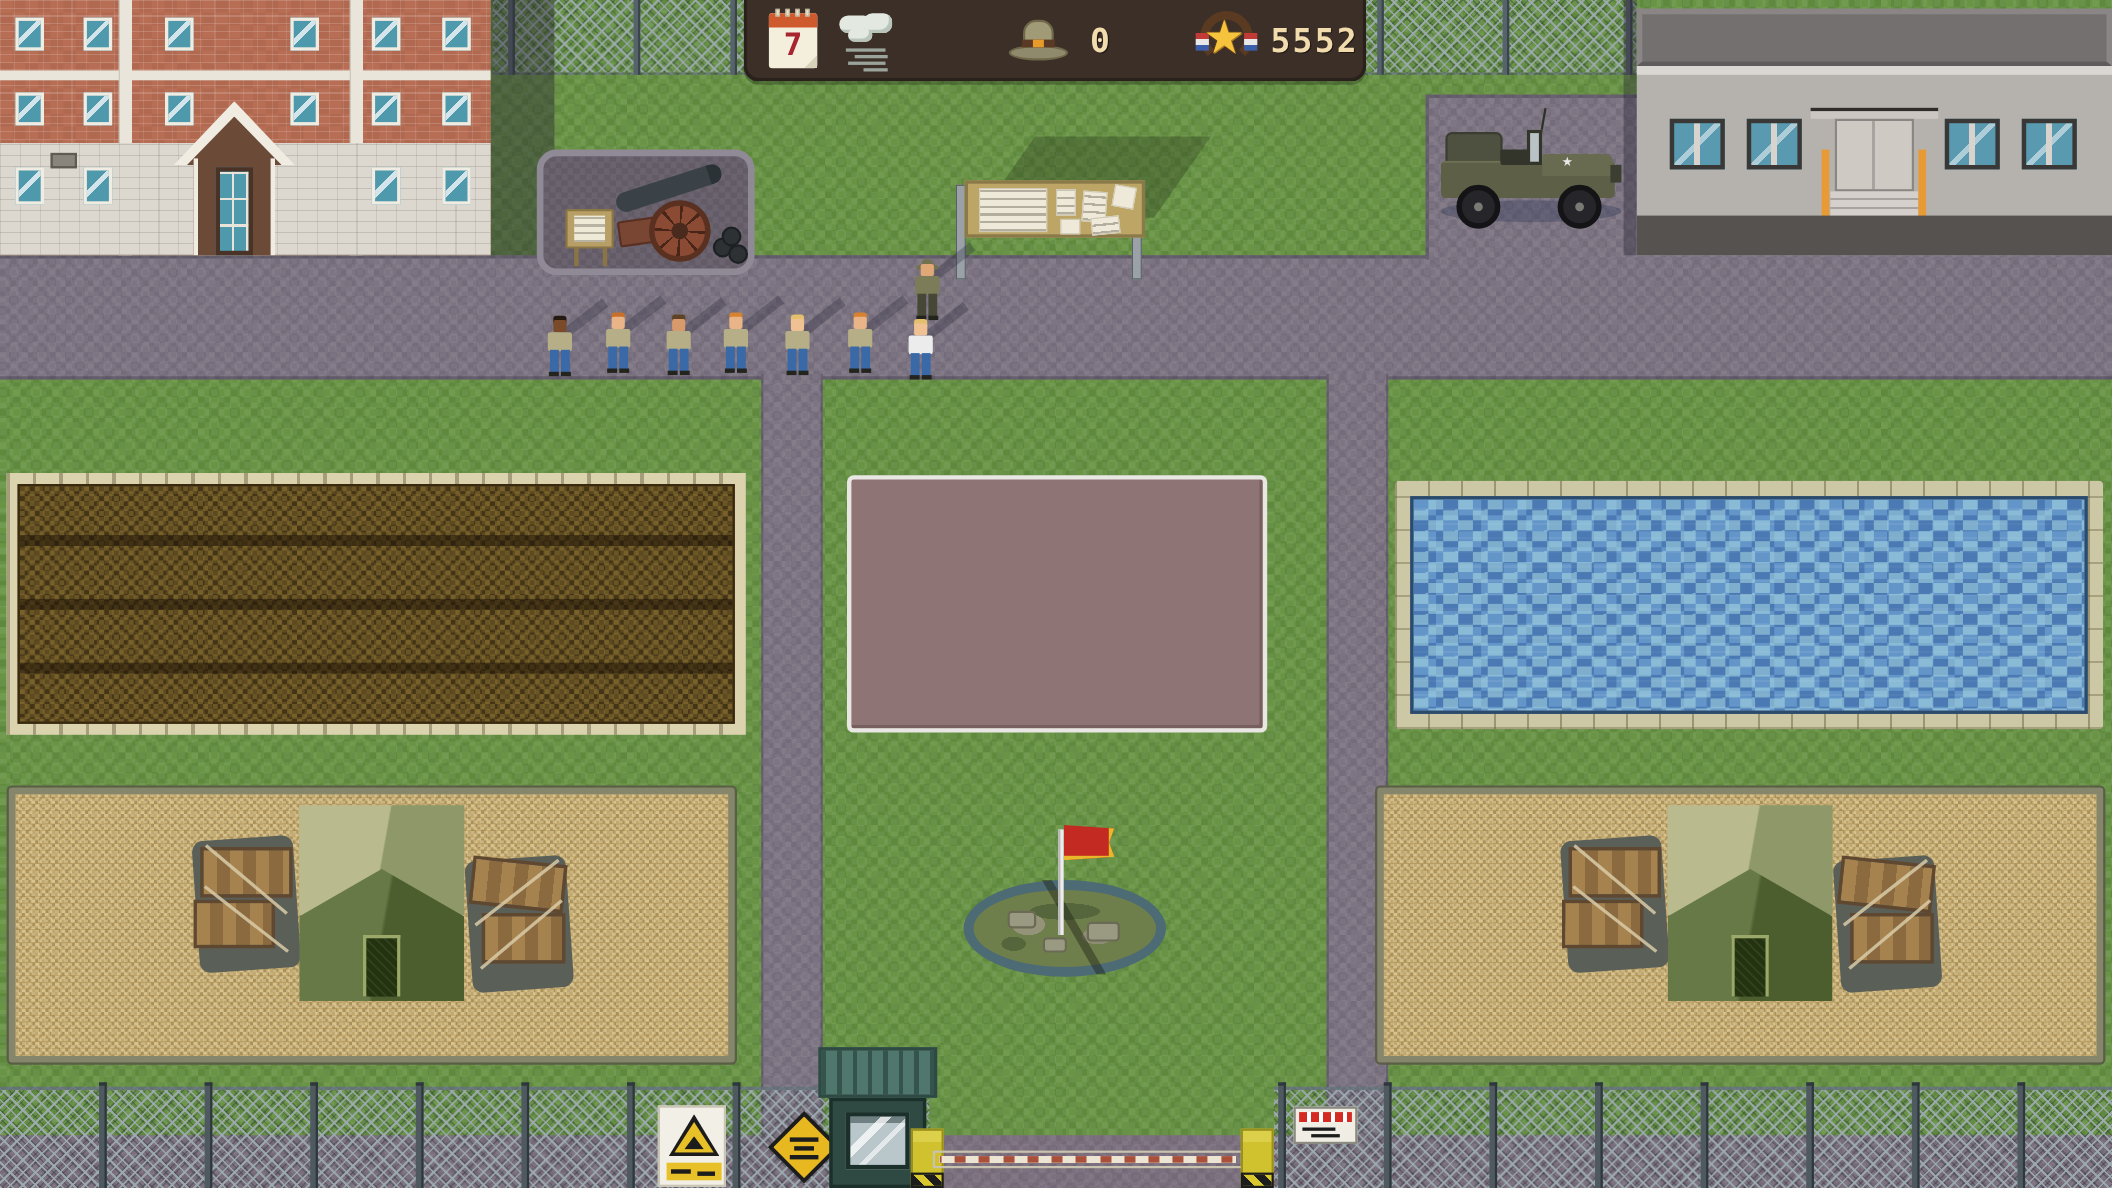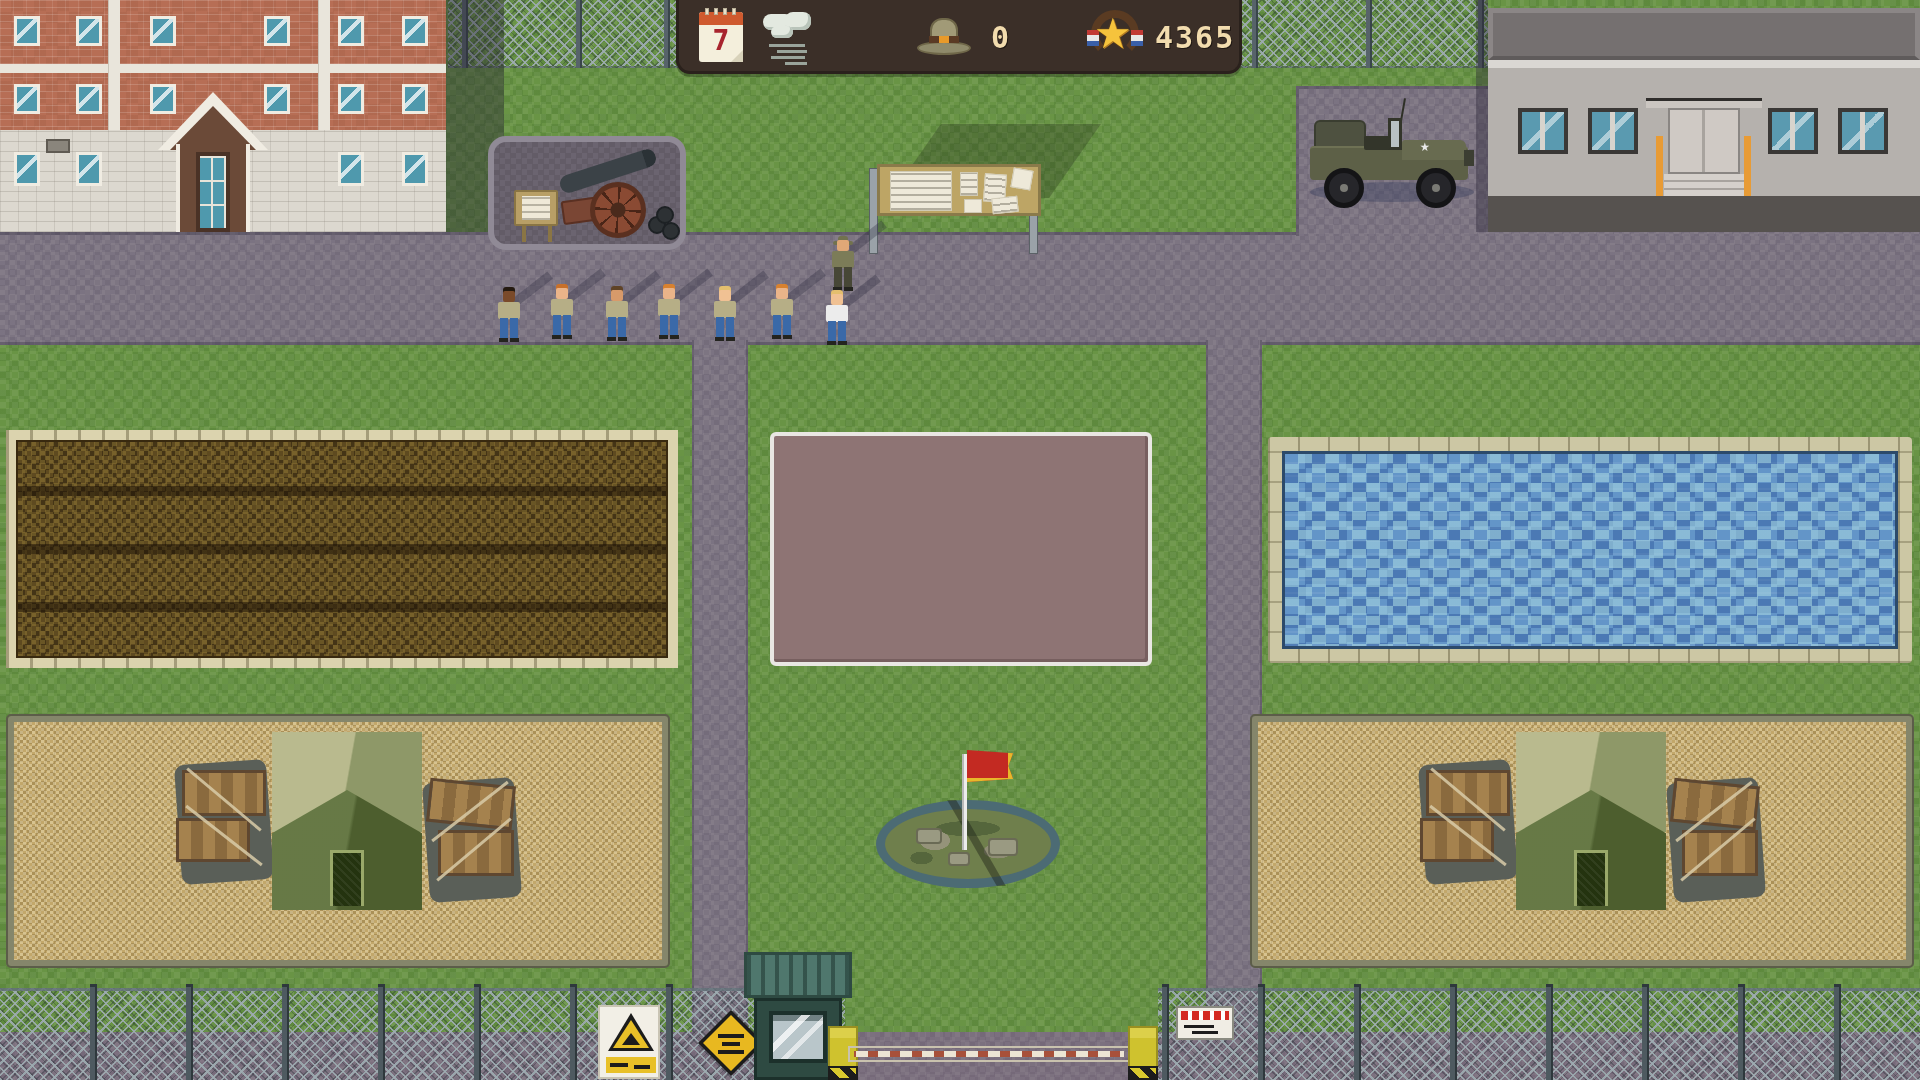--- a/index.html
+++ b/index.html
@@ -586,16 +586,16 @@
       <div class="hat-band"></div>
       <div class="hat-buckle"></div>
     </div>
     <div class="hud-num" style="left:312px">0</div>
     <div class="abs" id="medal">
       <div class="medal-arc"></div>
       <div class="ribbon" style="left:0"></div>
       <div class="ribbon" style="left:44px"></div>
       <div class="medal-star">★</div>
     </div>
-    <div class="hud-num" style="left:476px">4365</div>
+    <div class="hud-num" style="left:476px">5552</div>
   </div>
 
 </div>
 
 </body></html>

